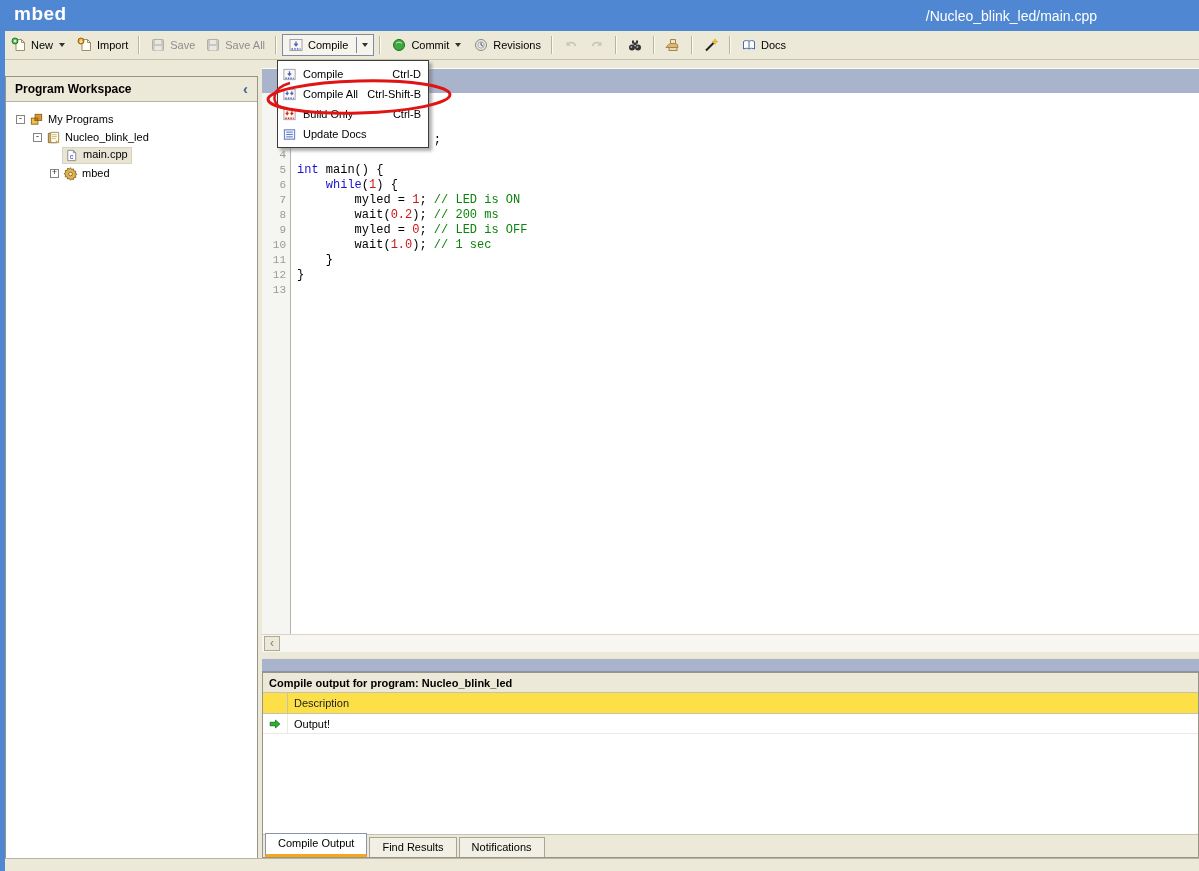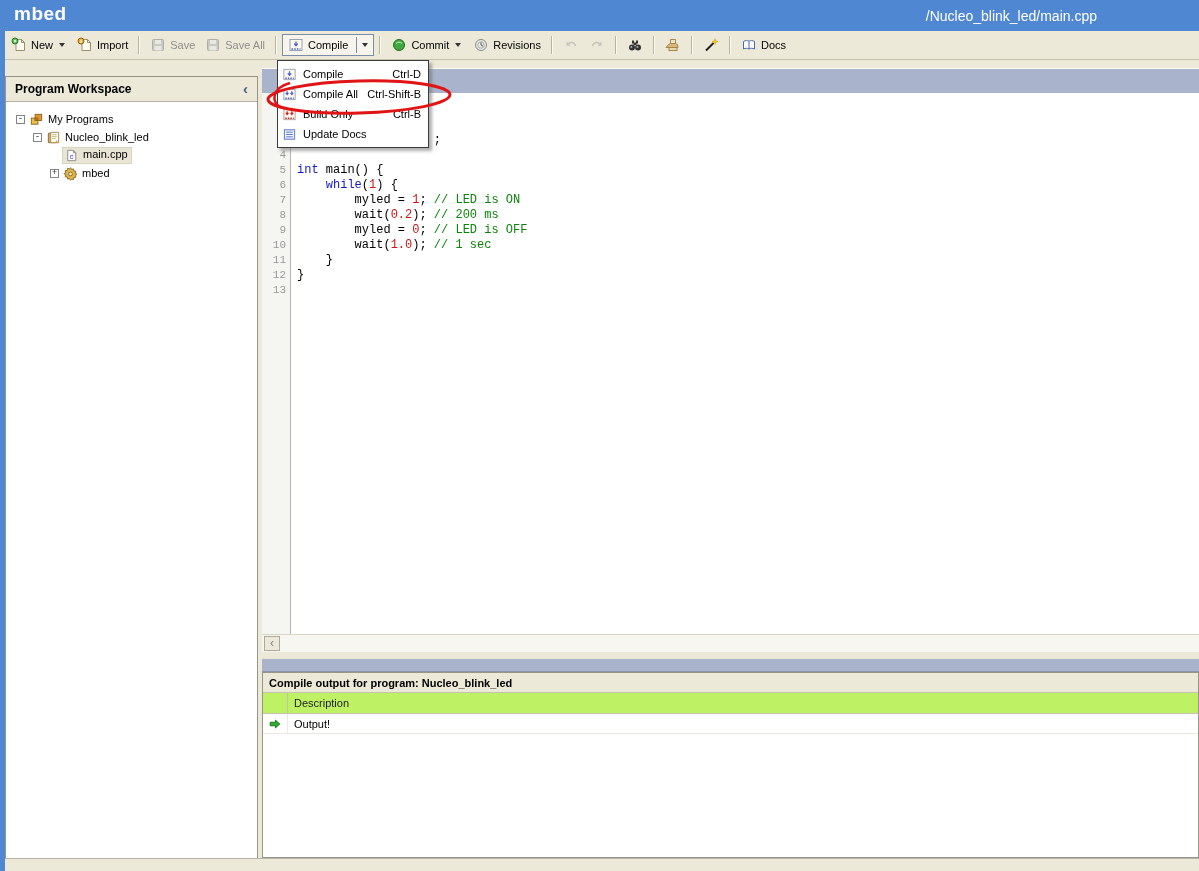--- a/index.html
+++ b/index.html
@@ -55,21 +55,21 @@
   .hscroll{position:absolute;left:0;bottom:0;width:100%;height:18px;background:#f7f6f0;border-top:1px solid #d8d5c8;box-sizing:border-box;}
   .hscroll-btn{position:absolute;left:2px;top:1px;width:16px;height:15px;background:#ece9d8;
                border:1px solid #aca89a;text-align:center;line-height:12px;color:#808080;font-size:12px;box-sizing:border-box;}
   .divider{position:absolute;left:262px;top:658px;width:937px;height:14px;background:#a9b3cb;
            border-top:1px solid #e8e5d8;border-bottom:1px solid #8a94ac;box-sizing:border-box;}
   
   .panel{position:absolute;left:262px;top:672px;width:937px;height:186px;background:#fff;
          border:1px solid #98948a;box-sizing:border-box;}
   .panel-header{height:20px;background:#ece9d8;border-bottom:1px solid #c6c2b0;font-weight:bold;
                 padding:4px 0 0 6px;box-sizing:border-box;}
-  .colhead{height:20px;background:#bef264;border-bottom:1px solid #c6c2b0;display:flex;}
+  .colhead{height:20px;background:#fde047;border-bottom:1px solid #c6c2b0;display:flex;}
   .icon-col{width:24px;border-right:1px solid #c6c2b0;display:flex;align-items:center;justify-content:center;flex:none;}
   .col-label{padding:4px 6px 0 6px;color:#222;}
   .orow{height:19px;display:flex;align-items:center;border-bottom:1px solid #ecead e;border-bottom:1px solid #eceade;background:#fff;}
   .orow .icon-col{border-right:1px solid #eceade;height:100%;}
   .orow .icon svg{width:14px;height:14px;}
   .orow-text{padding-left:6px;}
   .tabs{position:absolute;left:0;bottom:0;width:100%;height:23px;background:#ece9d8;border-top:1px solid #c6c2b0;
         display:flex;align-items:flex-end;padding-left:2px;box-sizing:border-box;}
   .tab{height:19px;line-height:18px;padding:0 12px;background:#f2efe4;border:1px solid #a8a496;
        border-bottom:none;margin-right:2px;box-sizing:content-box;}
@@ -333,20 +333,25 @@
           <div class="icon-col">
             <span class="icon">
               <svg viewBox="0 0 16 16">
                 <path d="M2.5 6h6V3.5L13.5 8 8.5 12.5V10h-6z" fill="#2fae2f" stroke="#177017"></path>
               </svg>
             </span>
           </div>
           <span class="orow-text">Output!</span>
         </div>
       </div>
+    <div class="tabs" id="outputTabs">
+        <div class="tab active"><span>Compile Output</span></div>
+        <div class="tab"><span>Find Results</span></div>
+        <div class="tab"><span>Notifications</span></div>
+      </div>
   </section>
 
   <div class="statusbar"></div>
 
   <div class="compile-menu" id="compileMenu">
       <div class="menu-item">
         <span class="icon">
           <svg viewBox="0 0 16 16">
             <rect x="2" y="2.5" width="12" height="11" fill="#fbf9ee" stroke="#9aa0b4"></rect>
             <path d="M3.5 12h9" stroke="#4a5ecc" stroke-width="1.5" stroke-dasharray="1.5 1.2"></path>

